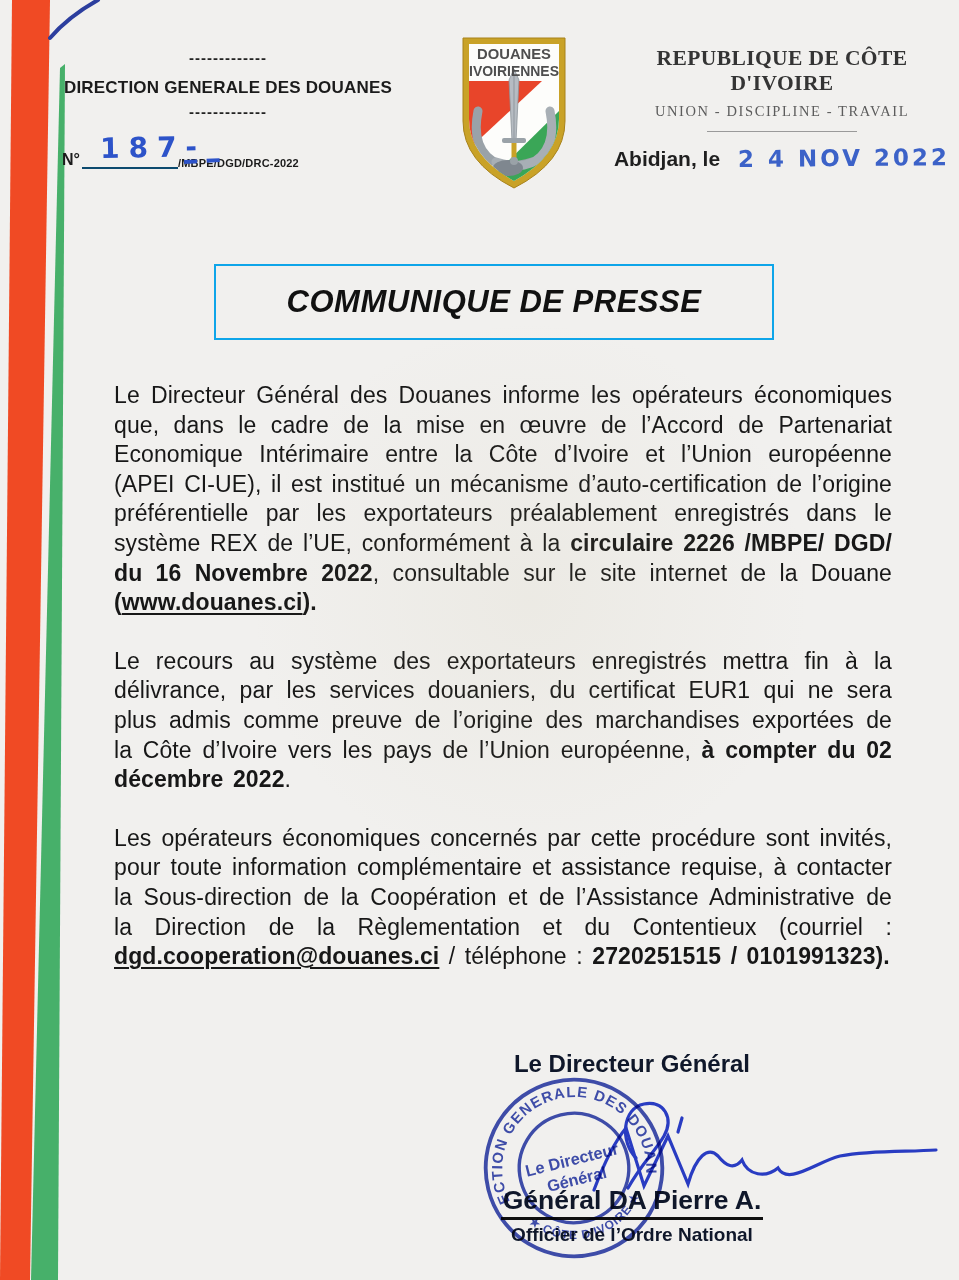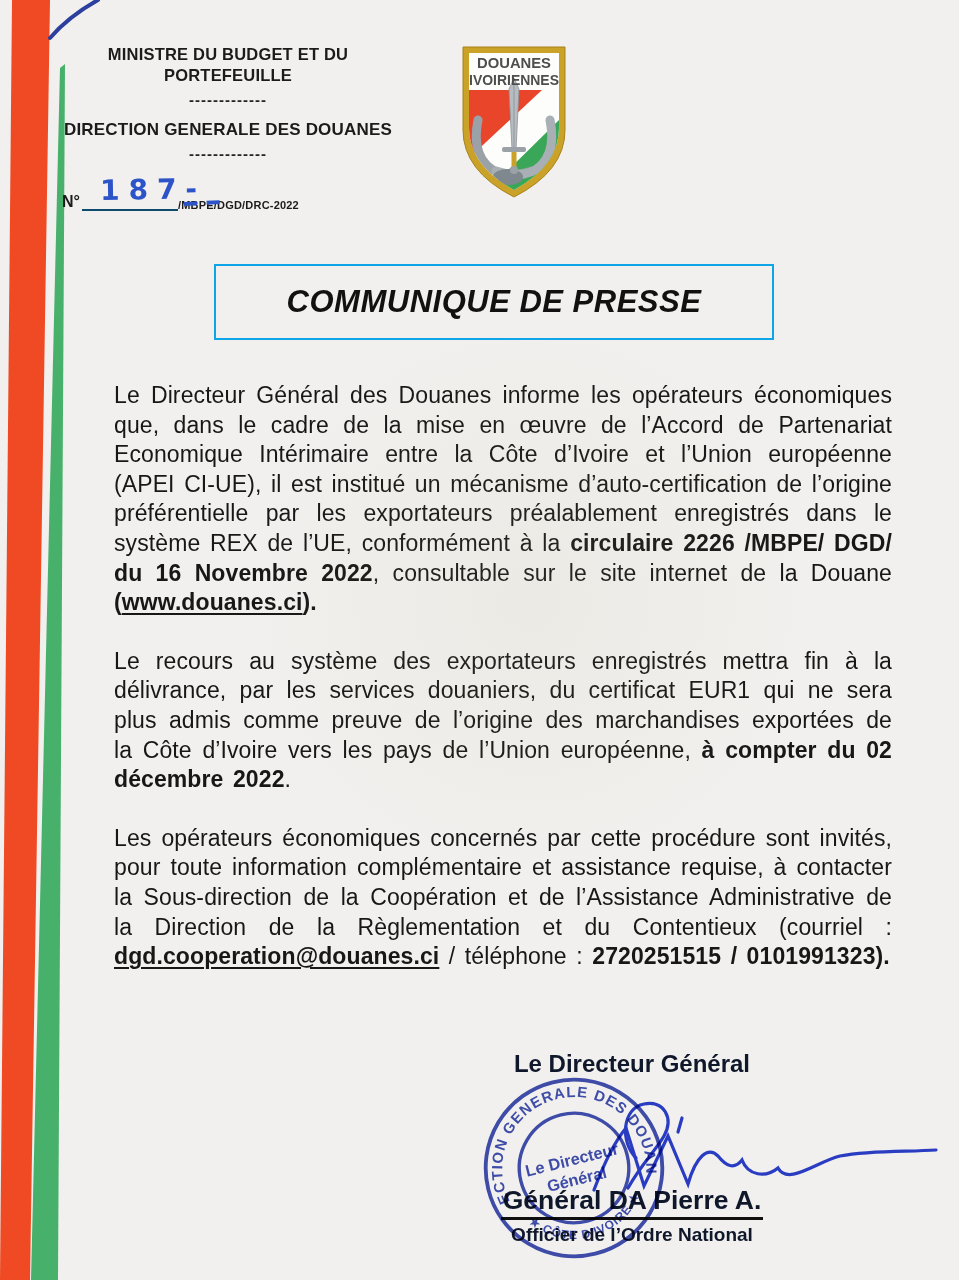--- a/index.html
+++ b/index.html
@@ -36,21 +36,21 @@
   .ref-row{display:flex;align-items:flex-end;margin-top:16px;text-align:left;position:relative;height:34px;}
   .ref-label{font-size:16px;font-weight:700;}
   .ref-line{position:relative;display:inline-block;width:96px;height:22px;border-bottom:2px solid #0c4a6e;margin-left:2px;}
   .ref-hand{position:absolute;left:18px;top:-16px;font-size:28px;font-weight:700;color:var(--ink_blue);
     letter-spacing:9px;white-space:nowrap;transform:rotate(-1deg);font-family:"DejaVu Sans",sans-serif;}
   .ref-marks{position:absolute;left:102px;top:4px;font-size:13px;font-weight:700;color:var(--ink_blue);
     letter-spacing:3px;white-space:nowrap;transform:rotate(-3deg);}
   .ref-suffix{font-size:11px;font-weight:700;letter-spacing:.2px;}
 
   
-  .emblem{position:absolute;left:458px;top:44px;width:112px;height:158px;}
+  .emblem{position:absolute;left:458px;top:35px;width:112px;height:158px;}
 
   
   .hdr-right{position:absolute;left:612px;top:46px;width:340px;text-align:center;}
   .republic{font-family:"Liberation Serif",serif;font-size:21.5px;font-weight:600;color:#343434;letter-spacing:.4px;}
   .motto{font-family:"Liberation Serif",serif;font-size:14.5px;color:#5c5c5c;letter-spacing:1.6px;margin-top:7px;}
   .motto-rule{width:150px;height:0;border-top:1.5px solid #9a9a9a;margin:11px auto 0 auto;}
   .dateline{display:flex;justify-content:center;align-items:baseline;gap:18px;margin-top:13px;}
   .dateline .place{font-size:21px;font-weight:600;color:#1f1f1f;}
   .dateline .stamp-date{font-size:23px;font-weight:700;color:#3c62c8;letter-spacing:3px;white-space:nowrap;
     font-family:"DejaVu Sans",sans-serif;transform:rotate(-.5deg);}
@@ -84,21 +84,20 @@
 <div id="page">
 
   <div class="stripe-orange"></div>
   <div class="stripe-green"></div>
 
   <svg class="pen-mark" viewBox="0 0 64 42">
     <path d="M 10,38 C 22,24 40,10 58,0" fill="none" stroke="#2c3e9e" stroke-width="4" stroke-linecap="round"></path>
   </svg>
 
   <div class="hdr-left">
-    <div class="ministry">MINISTRE DU BUDGET ET DU PORTEFEUILLE</div>
     <div class="dashes">-------------</div>
     <div class="direction">DIRECTION GENERALE DES DOUANES</div>
     <div class="dashes">-------------</div>
     <div class="ref-row">
       <span class="ref-label">N°</span>
       <span class="ref-line">
         <span class="ref-hand">187-</span>
         <span class="ref-marks">▬ ▬</span>
       </span>
       <span class="ref-suffix">/MBPE/DGD/DRC-2022</span>
@@ -122,20 +121,29 @@
         <ellipse cx="50" cy="133" rx="15" ry="8" fill="#7f878f"></ellipse>
         <rect x="44" y="103" width="24" height="5" rx="2" fill="#9aa2a8"></rect>
         <rect x="53.5" y="108" width="5" height="15" fill="#c9a227"></rect>
         <circle cx="56" cy="126" r="4" fill="#9aa2a8"></circle>
         <text x="56" y="24" text-anchor="middle" font-size="15" font-weight="800" fill="#4e4e4e" textLength="74" lengthAdjust="spacingAndGlyphs">DOUANES</text>
         <text x="56" y="41" text-anchor="middle" font-size="15" font-weight="800" fill="#4e4e4e" textLength="90" lengthAdjust="spacingAndGlyphs">IVOIRIENNES</text>
       </g>
     </svg>
   </div>
 
+  <div class="hdr-right">
+    <div class="republic">REPUBLIQUE DE CÔTE D'IVOIRE</div>
+    <div class="motto">UNION - DISCIPLINE - TRAVAIL</div>
+    <div class="motto-rule"></div>
+    <div class="dateline">
+      <span class="place">Abidjan, le</span>
+      <span class="stamp-date">2 4 NOV 2022</span>
+    </div>
+  </div>
 
   <div class="title-box">
     <span>COMMUNIQUE DE PRESSE</span>
   </div>
 
   <div class="body">
     <p><span>Le Directeur Général des Douanes informe les opérateurs économiques que, dans le cadre de la mise en œuvre de l’Accord de Partenariat Economique Intérimaire entre la Côte d’Ivoire et l’Union européenne (APEI CI-UE), il est institué un mécanisme d’auto-certification de l’origine préférentielle par les exportateurs préalablement enregistrés dans le système REX de l’UE, conformément à la </span><span class="b">circulaire 2226 /MBPE/ DGD/ du 16 Novembre 2022</span><span>, consultable sur le site internet de la Douane </span><span class="b">(</span><span class="b u">www.douanes.ci</span><span class="b">).</span></p>
     <p><span>Le recours au système des exportateurs enregistrés mettra fin à la délivrance, par les services douaniers, du certificat EUR1 qui ne sera plus admis comme preuve de l’origine des marchandises exportées de la Côte d’Ivoire vers les pays de l’Union européenne, </span><span class="b">à compter du 02 décembre 2022</span><span>.</span></p>
     <p><span>Les opérateurs économiques concernés par cette procédure sont invités, pour toute information complémentaire et assistance requise, à contacter la Sous-direction de la Coopération et de l’Assistance Administrative de la Direction de la Règlementation et du Contentieux (courriel :  </span><span class="b u">dgd.cooperation@douanes.ci</span><span>  / téléphone : </span><span class="b">2720251515 / 0101991323).</span></p>
   </div>

